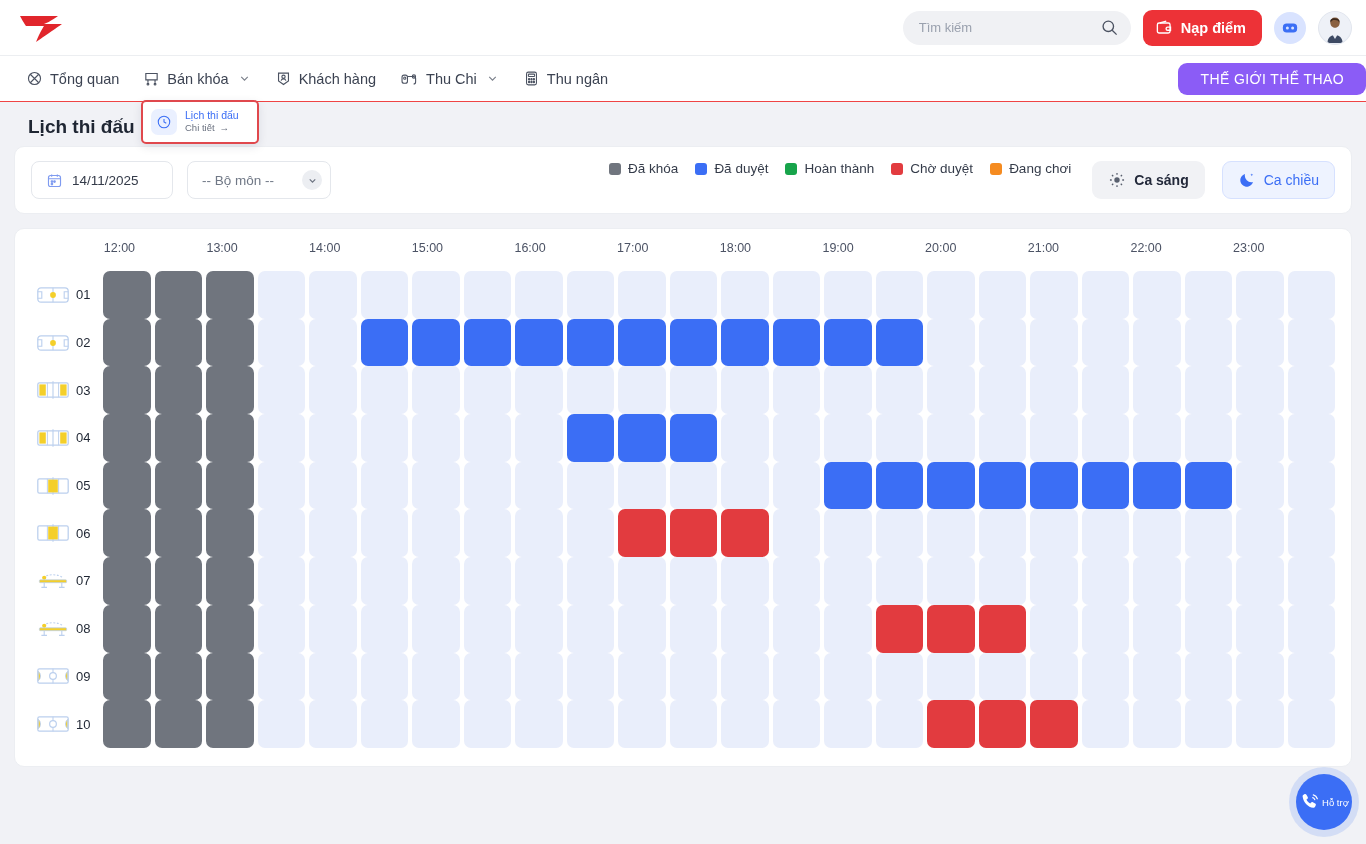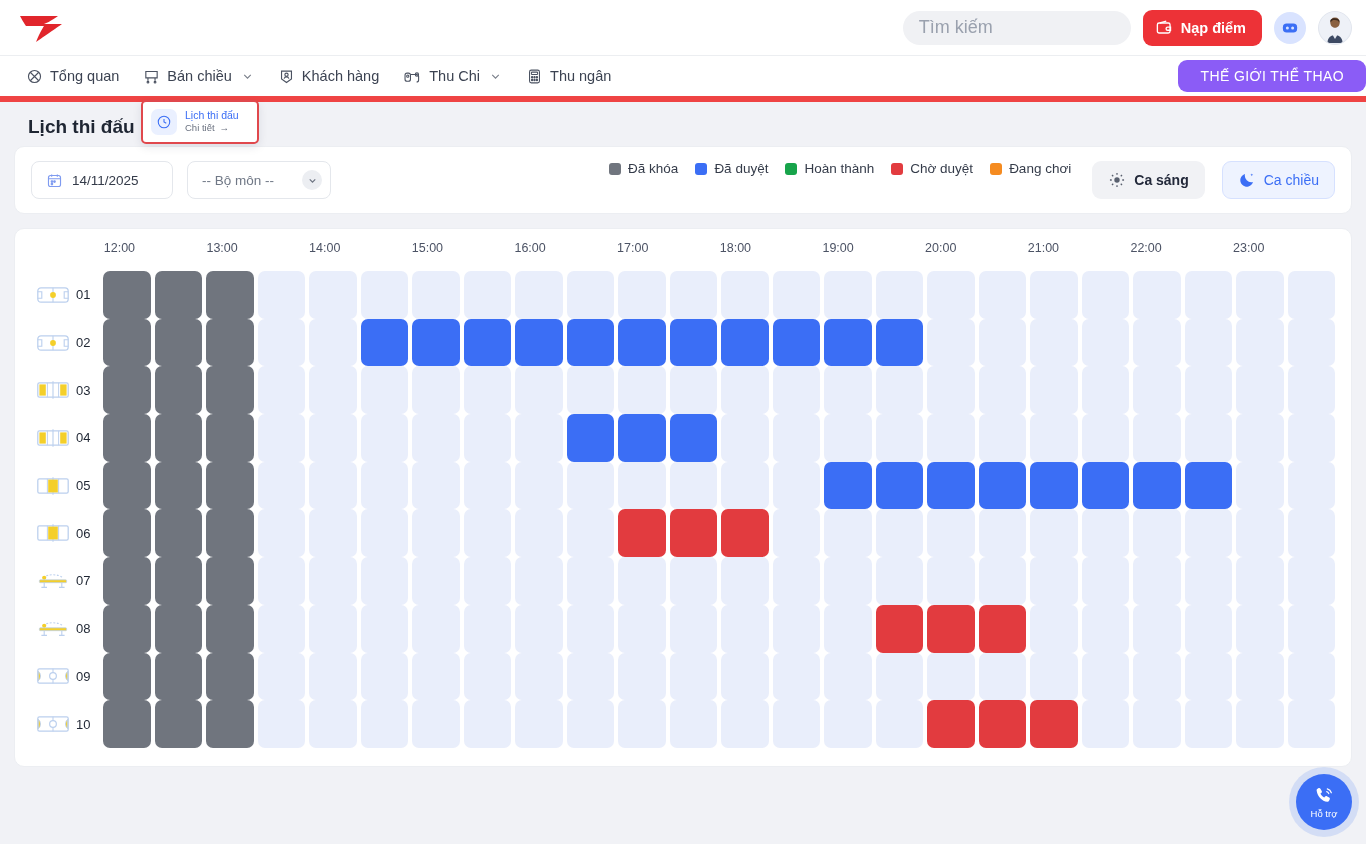--- a/index.html
+++ b/index.html
@@ -32,21 +32,21 @@
   .topbar-right {
     margin-left: auto; display: flex; align-items: center; gap: 12px;
   }
   .search-box {
     width: 228px; height: 34px; background: #f0f1f4;
     border-radius: 17px; display: flex; align-items: center;
     padding: 0 12px 0 16px; border: none;
   }
   .search-box input {
     flex: 1; border: none; outline: none; background: transparent;
-    font-size: 18px; color: #3b4254; font-family: "Liberation Sans", sans-serif;
+    font-size: 13px; color: #3b4254; font-family: "Liberation Sans", sans-serif;
   }
   .search-box input::placeholder { color: #9aa1ae; }
   .btn-topup {
     height: 36px; background: #ed3237; color: #fff;
     border: none; border-radius: 9px; padding: 0 16px 0 12px;
     font-size: 14.5px; font-weight: 600; cursor: pointer;
     display: flex; align-items: center; gap: 7px;
     font-family: "Liberation Sans", sans-serif;
   }
   .icon-round {
@@ -58,21 +58,21 @@
     width: 34px; height: 34px; border-radius: 50%;
     background: #e9edf5; overflow: hidden; cursor: pointer;
     display: flex; align-items: flex-end; justify-content: center;
     border: 1px solid #e2e6ee;
   }
 
   
   .navbar {
     height: 46px; background: #ffffff;
     display: flex; align-items: center; padding: 0 8px 0 14px;
-    position: relative; border-bottom: 6px solid #ef4444;
+    position: relative; border-bottom: 1px solid #ef4444;
   }
   .nav-item {
     display: flex; align-items: center; gap: 7px;
     padding: 7px 12px; border-radius: 8px; cursor: pointer;
     font-size: 14.5px; color: #3c4352; white-space: nowrap;
   }
   .nav-item.active { background: #e8eeff; color: #3b4254; }
   .nav-badge {
     background: #ed3237; color: #fff; font-size: 10.5px; font-weight: 700;
     min-width: 17px; height: 17px; border-radius: 9px;
@@ -170,21 +170,21 @@
   }
   .slot.locked { background: #70757e; }
   .slot.approved { background: #3b6ef5; }
   .slot.pending { background: #e23b3f; }
 
   
   .fab {
     position: fixed; right: 14px; bottom: 14px;
     width: 56px; height: 56px; border-radius: 50%;
     background: #3b6ef5; color: #fff; cursor: pointer;
-    display: flex; flex-direction: column; align-items: center;
+    display: flex; flex-direction: row; align-items: center;
     justify-content: center; gap: 1px;
     box-shadow: 0 0 0 7px rgba(59,110,245,.16);
     z-index: 60;
   }
   .fab-label { font-size: 9.5px; }
 </style>
 </head>
 <body>
 
 <div class="topbar">
@@ -242,21 +242,21 @@
   </div>
 
 
   <div class="nav-item">
     <svg width="17" height="17" viewBox="0 0 24 24" fill="none" stroke="#4b5261" stroke-width="1.6">
       <path d="M4 5h16v9H4z"></path>
         <path d="M7 14v4M17 14v4"></path>
         <circle cx="7" cy="20" r="1.2"></circle>
         <circle cx="17" cy="20" r="1.2"></circle>
     </svg>
-    <span>Bán chiều</span>
+    <span>Bán khóa</span>
     <svg class="chev" width="13" height="13" viewBox="0 0 24 24" fill="none" stroke="#4b5261" stroke-width="2">
         <path d="M6 9l6 6 6-6"></path>
       </svg>
   </div>
 
   <div class="nav-item">
     <svg width="17" height="17" viewBox="0 0 24 24" fill="none" stroke="#4b5261" stroke-width="1.6">
       <path d="M5 4.5h14v11l-7 5-7-5z"></path>
         <circle cx="12" cy="9.5" r="2.3"></circle>
         <path d="M8.6 15c.6-1.7 1.9-2.5 3.4-2.5s2.8.8 3.4 2.5"></path>

